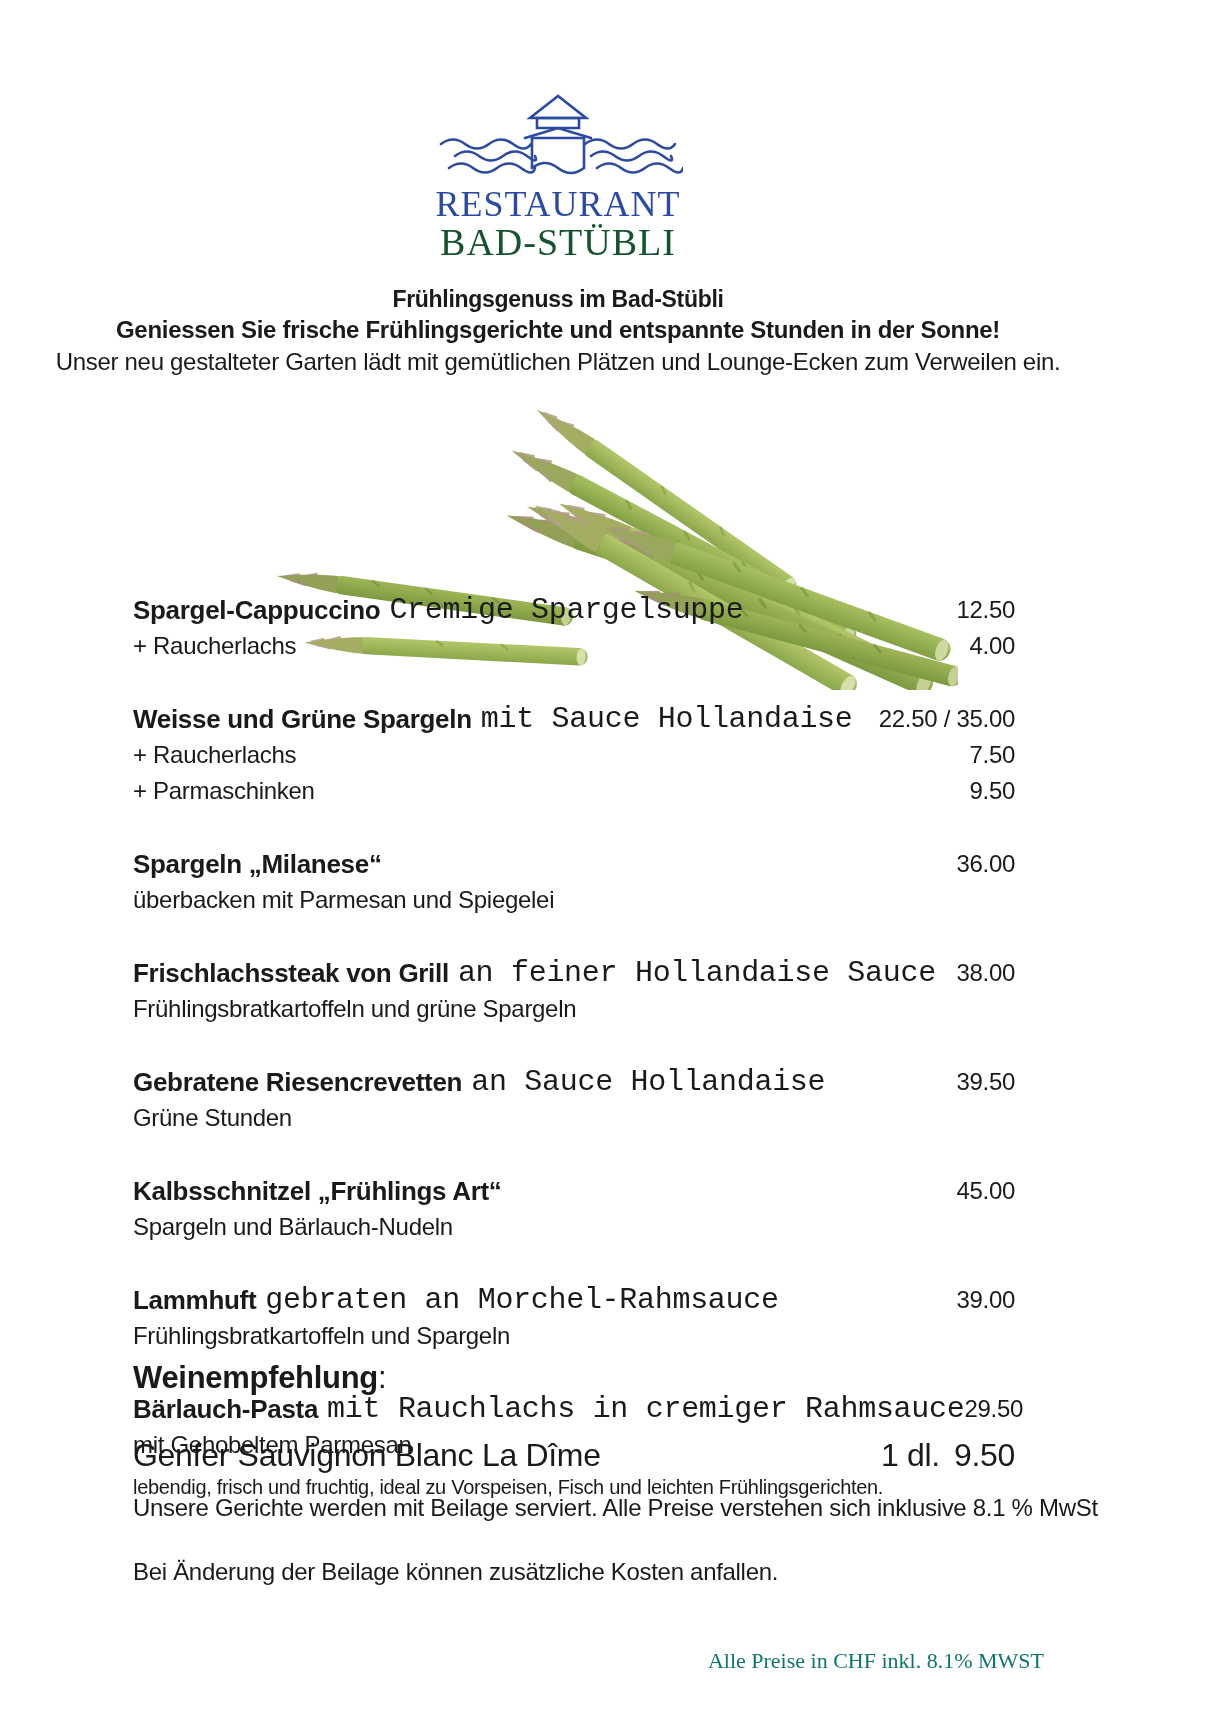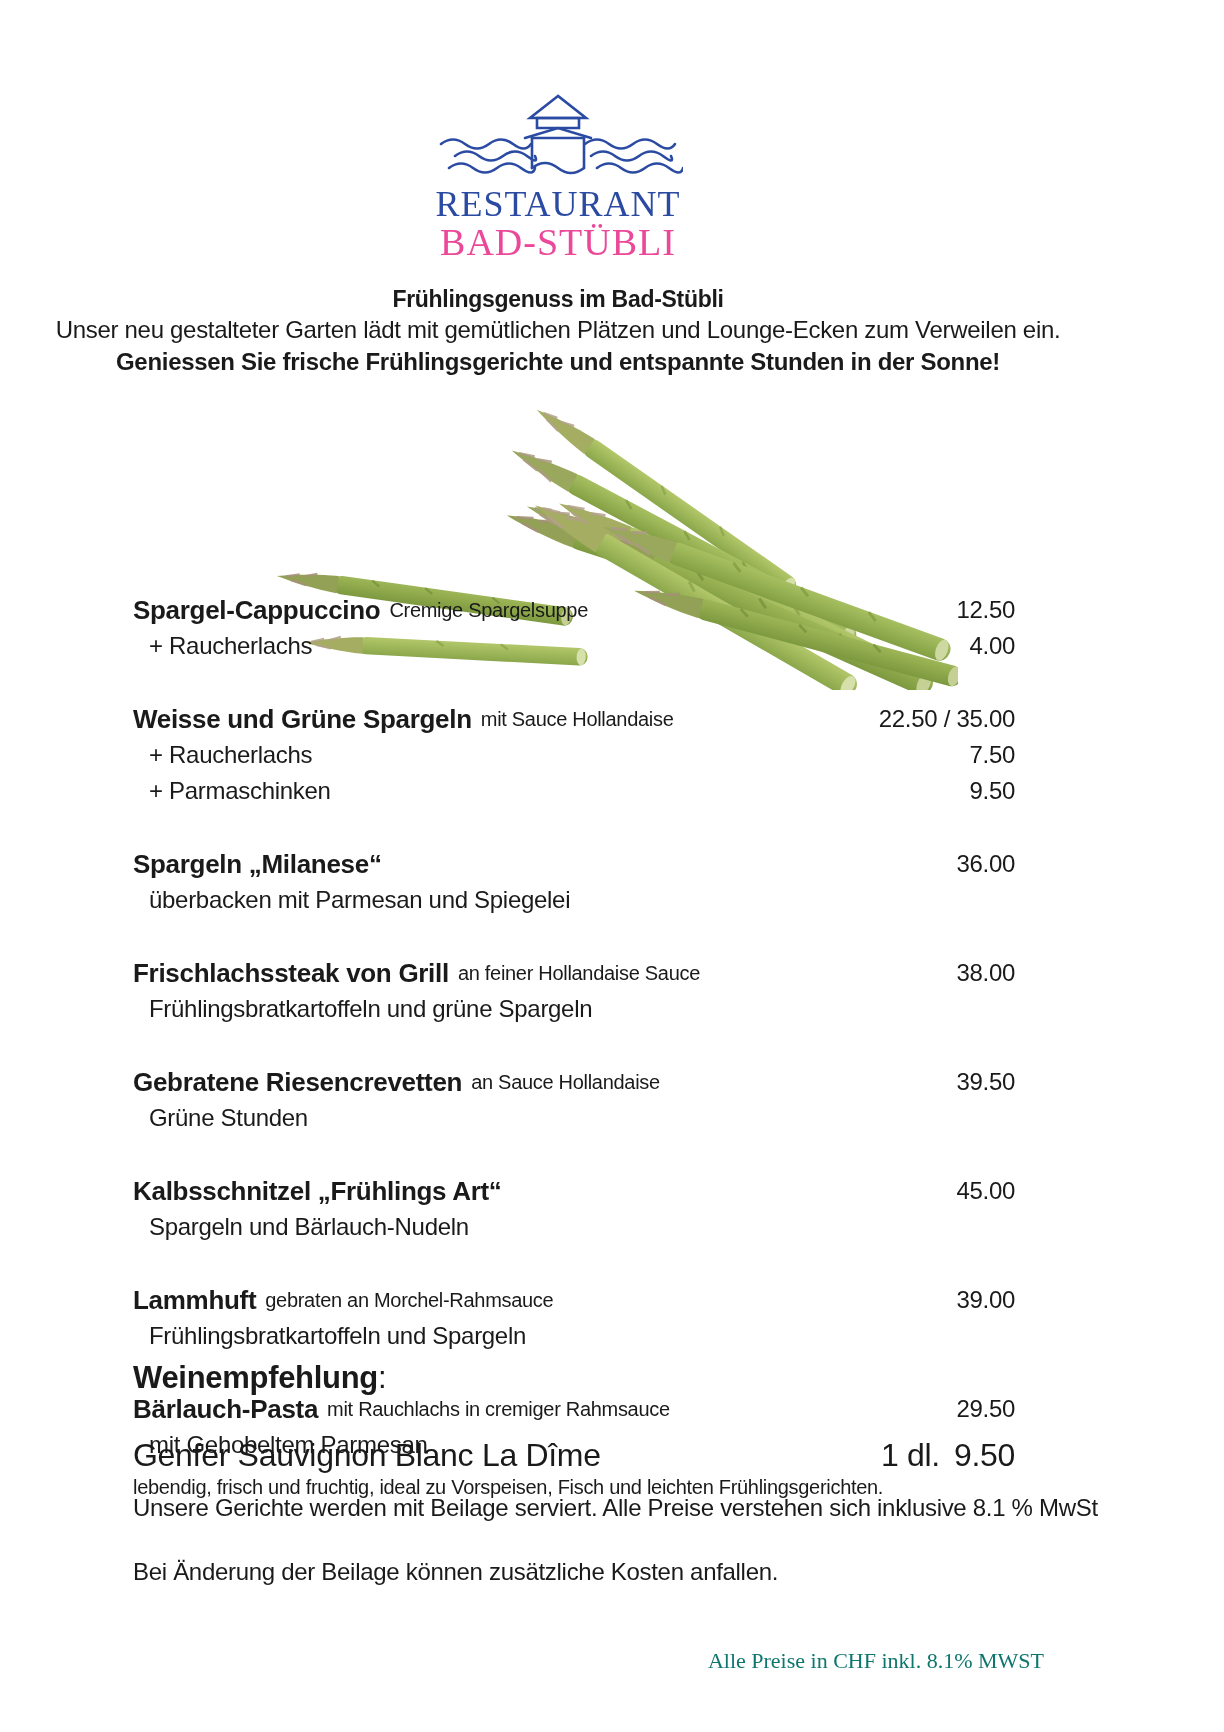--- a/index.html
+++ b/index.html
@@ -14,37 +14,37 @@
   }
   
   .logo{position:absolute;top:92px;left:0;width:100%;text-align:center;}
   .logo svg{display:block;margin:0 auto;}
   .logo-line1{
     font-family:"Liberation Serif","DejaVu Serif",serif;
     font-size:36px;letter-spacing:1px;color:#2b4ba3;line-height:36px;margin-top:2px;
   }
   .logo-line2{
     font-family:"Liberation Serif","DejaVu Serif",serif;
-    font-size:38px;letter-spacing:1px;color:#ec4899;line-height:40px;
+    font-size:38px;letter-spacing:1px;color:#14532d;line-height:40px;
   }
   
   .intro{position:absolute;top:284px;left:0;width:100%;text-align:center;}
   .intro-title{font-size:23px;font-weight:bold;line-height:30px;}
   .intro-line{font-size:24px;line-height:32px;}
   .intro-line.bold{font-weight:bold;}
   
   .asparagus{position:absolute;top:385px;left:138px;width:820px;height:305px;}
   
   .menu{position:absolute;top:592px;left:133px;width:882px;}
   .item{margin-bottom:37px;}
   .item-head{display:flex;align-items:flex-end;line-height:36px;}
   .item-name{font-weight:bold;font-size:26px;white-space:nowrap;}
-  .item-sub{font-size:20px;margin-left:9px;white-space:nowrap;}
+  .item-sub{font-size:30px;margin-left:9px;white-space:nowrap;font-family:Liberation Mono, monospace;}
   .item-price{font-size:24px;margin-left:auto;white-space:nowrap;}
-  .item-line{display:flex;align-items:center;font-size:24px;line-height:36px;margin-left:16px;}
+  .item-line{display:flex;align-items:center;font-size:24px;line-height:36px;}
   .item-line .item-price{margin-left:auto;}
   
   .wine{position:absolute;top:1358px;left:133px;width:882px;}
   .wine-head{font-size:31px;line-height:40px;}
   .wine-head .bold{font-weight:bold;}
   .wine-row{display:flex;align-items:flex-end;font-size:32px;line-height:34px;margin-top:40px;}
   .wine-unit{margin-left:auto;}
   .wine-price{margin-left:14px;}
   .wine-desc{font-size:20px;line-height:30px;}
   
@@ -82,22 +82,22 @@
         <path d="M158,64 q12,-9 24,0 t24,0 t24,0 t8,0"></path>
         <path d="M164,76 q12,-9 24,0 t24,0 t24,0 t14,0"></path>
       </g>
     </svg>
     <div class="logo-line1">RESTAURANT</div>
     <div class="logo-line2">BAD-STÜBLI</div>
   </div>
 
   <div class="intro">
     <div class="intro-title">Frühlingsgenuss im Bad-Stübli</div>
+    <div class="intro-line bold">Geniessen Sie frische Frühlingsgerichte und entspannte Stunden in der Sonne!</div>
     <div class="intro-line">Unser neu gestalteter Garten lädt mit gemütlichen Plätzen und Lounge-Ecken zum Verweilen ein.</div>
-    <div class="intro-line bold">Geniessen Sie frische Frühlingsgerichte und entspannte Stunden in der Sonne!</div>
   </div>
 
   <div class="asparagus">
     <svg width="820" height="305" viewBox="0 0 820 305">
       <defs>
         <linearGradient id="g1" x1="0" y1="-1" x2="0" y2="1" gradientUnits="objectBoundingBox">
           <stop offset="0" stop-color="#c6d584"></stop>
             <stop offset="0.55" stop-color="#a3bd5e"></stop>
             <stop offset="1" stop-color="#84a044"></stop>
         </linearGradient>

